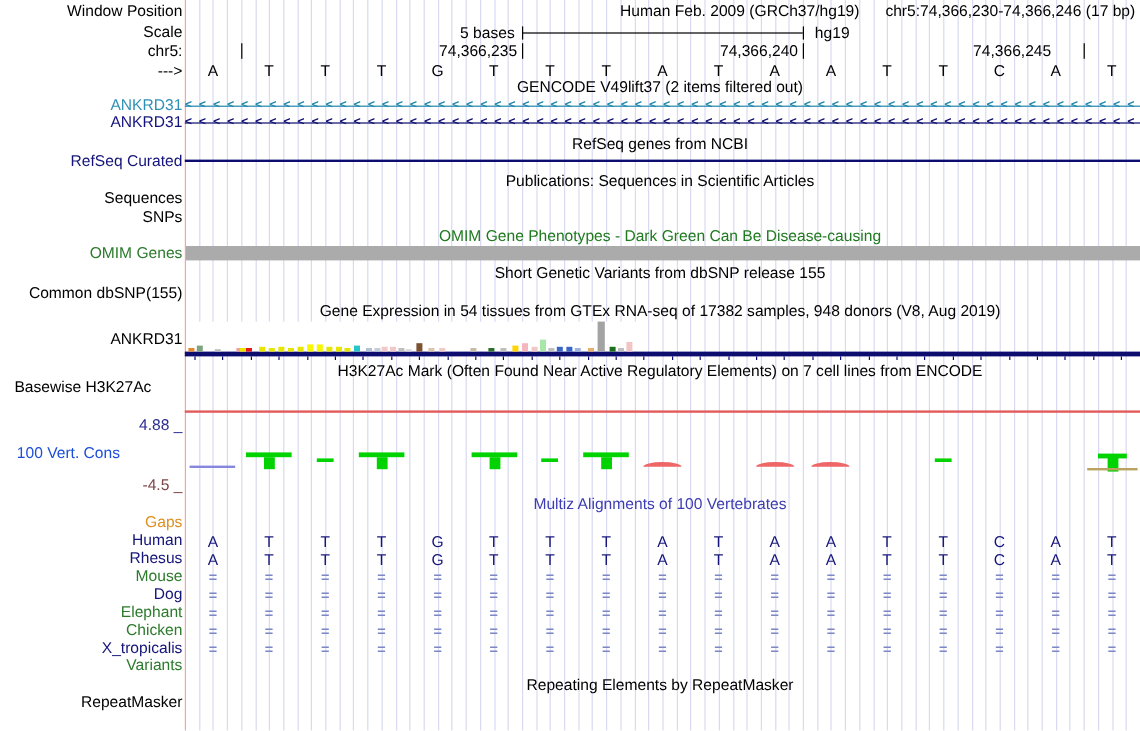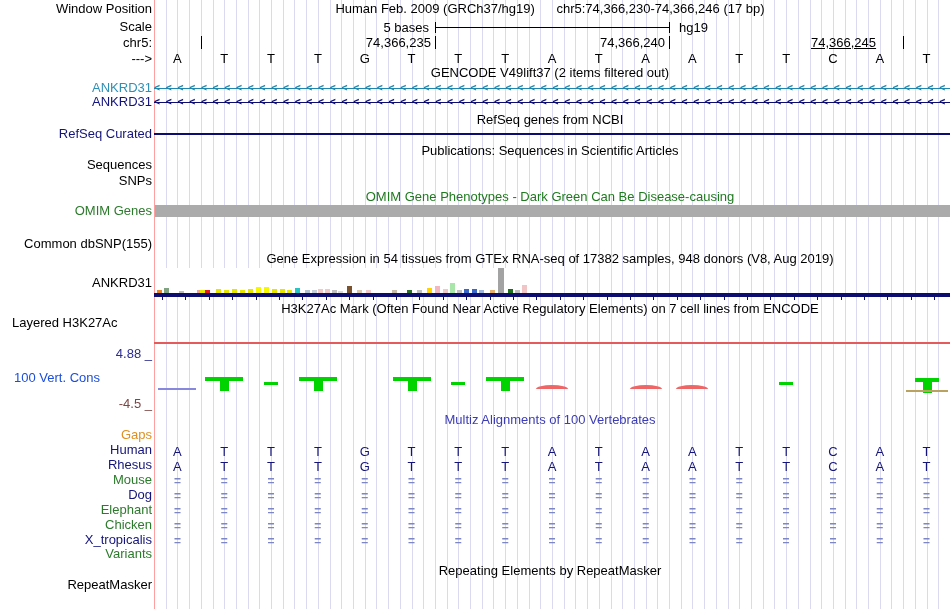--- a/index.html
+++ b/index.html
@@ -92,64 +92,65 @@
   <div class="shape" style="left:155px;top:268px;width:383px;height:25px;background:#ffffff;"></div>
   <div class="shape" style="left:154px;top:133px;width:796px;height:2px;background:#0d0d70;"></div>
   <div class="shape" style="left:154px;top:293px;width:796px;height:4px;background:#0d0d70;"></div>
   <div class="shape" style="left:154px;top:342px;width:796px;height:2px;background:#e35b5b;"></div>
 
   <div class="lbl" style="top:2px;">Window Position</div>
   <div class="lbl" style="top:20px;">Scale</div>
   <div class="lbl" style="top:36px;">chr5:</div>
   <div class="lbl" style="top:52px;">---&gt;</div>
 
-  <div class="ctitle" style="top:2px;">
+  <div class="ctitle" style="top:2px;text-align:right;">
     <span>Human Feb. 2009 (GRCh37/hg19)</span>
     <span style="margin-left:18px;">chr5:74,366,230-74,366,246 (17 bp)</span>
   </div>
 
   <div class="ctitle" style="top:66px;">GENCODE V49lift37 (2 items filtered out)</div>
   <div class="ctitle" style="top:113px;">RefSeq genes from NCBI</div>
   <div class="ctitle" style="top:144px;">Publications: Sequences in Scientific Articles</div>
   <div class="ctitle" style="top: 190px; color: rgb(31, 122, 31);">OMIM Gene Phenotypes - Dark Green Can Be Disease-causing</div>
+  <div class="ctitle" style="top:221px;">Short Genetic Variants from dbSNP release 155</div>
   <div class="ctitle" style="top:252px;">Gene Expression in 54 tissues from GTEx RNA-seq of 17382 samples, 948 donors (V8, Aug 2019)</div>
   <div class="ctitle" style="top:302px;">H3K27Ac Mark (Often Found Near Active Regulatory Elements) on 7 cell lines from ENCODE</div>
   <div class="ctitle" style="top: 413px; color: rgb(60, 60, 180);">Multiz Alignments of 100 Vertebrates</div>
   <div class="ctitle" style="top:564px;">Repeating Elements by RepeatMasker</div>
 
   <div class="lbl" style="top: 81px; color: rgb(47, 144, 181);">ANKRD31</div>
   <div class="lbl" style="top: 95px; color: rgb(19, 19, 125);">ANKRD31</div>
   <div class="lbl" style="top: 127px; color: rgb(20, 20, 122);">RefSeq Curated</div>
   <div class="lbl" style="top:158px;">Sequences</div>
   <div class="lbl" style="top:174px;">SNPs</div>
   <div class="lbl" style="top: 204px; color: rgb(44, 122, 44);">OMIM Genes</div>
   <div class="lbl" style="top:237px;">Common dbSNP(155)</div>
   <div class="lbl" style="top:276px;">ANKRD31</div>
-  <div class="lbl-left" style="left:12px;top:316px;">Layered H3K27Ac</div>
+  <div class="lbl-left" style="left:12px;top:316px;">Basewise H3K27Ac</div>
   <div class="lbl" style="top: 347px; color: rgb(43, 43, 144);">4.88 _</div>
   <div class="lbl-left" style="left: 14px; top: 371px; color: #1d4ed8;">100 Vert. Cons</div>
   <div class="lbl" style="top: 397px; color: rgb(125, 69, 69);">-4.5 _</div>
   <div class="lbl" style="top: 428px; color: rgb(223, 143, 31);">Gaps</div>
   <div class="lbl" style="top: 443px; color: rgb(20, 20, 122);">Human</div>
   <div class="lbl" style="top: 458px; color: rgb(20, 20, 122);">Rhesus</div>
   <div class="lbl" style="top: 473px; color: rgb(44, 122, 44);">Mouse</div>
   <div class="lbl" style="top: 488px; color: rgb(20, 20, 122);">Dog</div>
   <div class="lbl" style="top: 503px; color: rgb(44, 122, 44);">Elephant</div>
   <div class="lbl" style="top: 518px; color: rgb(44, 122, 44);">Chicken</div>
   <div class="lbl" style="top: 533px; color: rgb(20, 20, 122);">X_tropicalis</div>
   <div class="lbl" style="top: 547px; color: rgb(44, 122, 44);">Variants</div>
   <div class="lbl" style="top:578px;">RepeatMasker</div>
 
 <div style="position: absolute; left: 200.824px; top: 36px; width: 1px; height: 13px; background: rgb(0, 0, 0);"></div>
     <div style="position: absolute; left: 434.941px; top: 36px; width: 1px; height: 13px; background: rgb(0, 0, 0);"></div>
     <div style="position: absolute; left: 330.941px; top: 35px; width: 100px; text-align: right;">74,366,235</div>
     <div style="position: absolute; left: 669.059px; top: 36px; width: 1px; height: 13px; background: rgb(0, 0, 0);"></div>
     <div style="position: absolute; left: 565.059px; top: 35px; width: 100px; text-align: right;">74,366,240</div>
     <div style="position: absolute; left: 903.176px; top: 36px; width: 1px; height: 13px; background: rgb(0, 0, 0);"></div>
-    <div style="position: absolute; left: 811px; top: 35px; width: 100px; text-align: left; text-decoration: underline;">74,366,245</div>
+    <div style="position: absolute; left: 776px; top: 35px; width: 100px; text-align: right;">74,366,245</div>
     <div style="position: absolute; left: 434.941px; top: 27px; width: 234.118px; height: 1px; background: rgb(0, 0, 0);"></div>
     <div style="position: absolute; left: 434.941px; top: 22px; width: 1px; height: 11px; background: rgb(0, 0, 0);"></div>
     <div style="position: absolute; left: 669.059px; top: 22px; width: 1px; height: 11px; background: rgb(0, 0, 0);"></div>
     <div style="position: absolute; left: 328.941px; top: 20px; width: 100px; text-align: right;">5 bases</div>
     <div style="position: absolute; left: 679.059px; top: 20px;">hg19</div>
     <div style="position: absolute; left: 154px; top: 51px; width: 46.8235px; text-align: center;">A</div>
     <div style="position: absolute; left: 200.824px; top: 51px; width: 46.8235px; text-align: center;">T</div>
     <div style="position: absolute; left: 247.647px; top: 51px; width: 46.8235px; text-align: center;">T</div>
     <div style="position: absolute; left: 294.471px; top: 51px; width: 46.8235px; text-align: center;">T</div>
     <div style="position: absolute; left: 341.294px; top: 51px; width: 46.8235px; text-align: center;">G</div>

